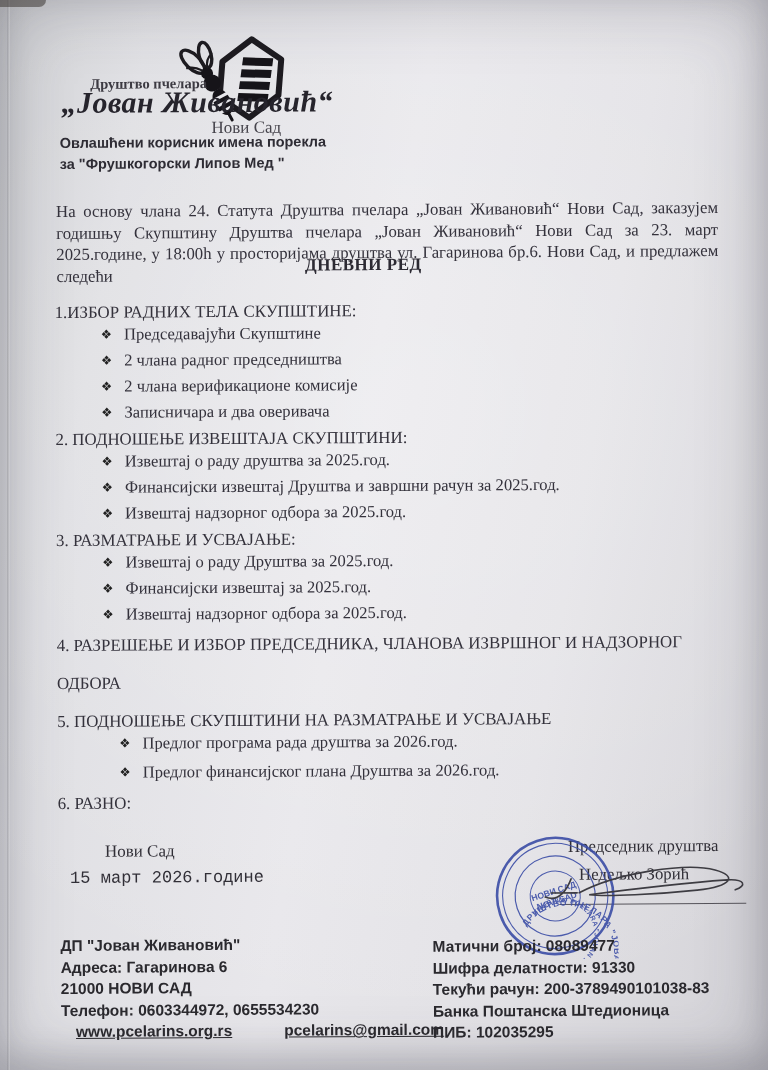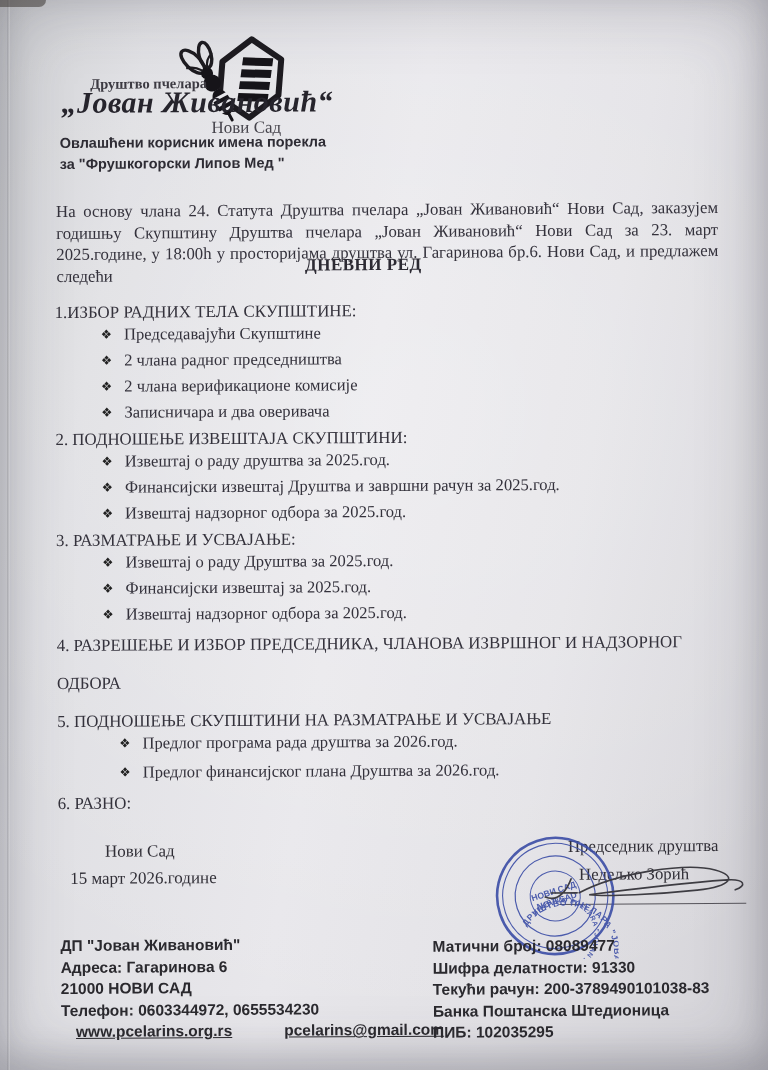--- a/index.html
+++ b/index.html
@@ -34,21 +34,21 @@
   .sec-head.gap-lg{margin-top:20px;}
   .sec-head.gap-md{margin-top:13px;}
   .agenda ul{list-style:none;margin:4px 0 7px 0;padding:0 0 0 46px;}
   .agenda ul.indent-more{padding-left:62px;}
   .agenda li{font-size:16.6px;line-height:16px;margin:0 0 9px 0;}
   .agenda ul.indent-more li{margin-bottom:12px;}
   .bullet{font-size:12.5px;margin-right:12px;position:relative;top:-1px;color:#222;}
 
   
   .place{position:absolute;left:103px;top:840px;font-size:17px;}
-  .date{position:absolute;left:68px;top:867px;font-size:17px;}
+  .date{position:absolute;left:68px;top:867px;font-size:17px;font-family:Liberation Mono, monospace;}
   .role{position:absolute;left:566px;top:838px;font-size:16.8px;}
   .name{position:absolute;left:577px;top:866px;font-size:16.8px;}
   .sig-line{position:absolute;left:557px;top:905px;width:187px;border-bottom:1.6px solid #55535a;}
   .signature-svg{position:absolute;left:535px;top:850px;}
   .stamp-svg{position:absolute;left:490px;top:834px;opacity:.9;}
 
   
   .footer{font-family:"Liberation Sans",sans-serif;font-weight:bold;font-size:15.5px;line-height:21.6px;color:#2a292e;}
   .footer-left{position:absolute;left:58px;top:933px;}
   .footer-right{position:absolute;left:430px;top:936px;}

